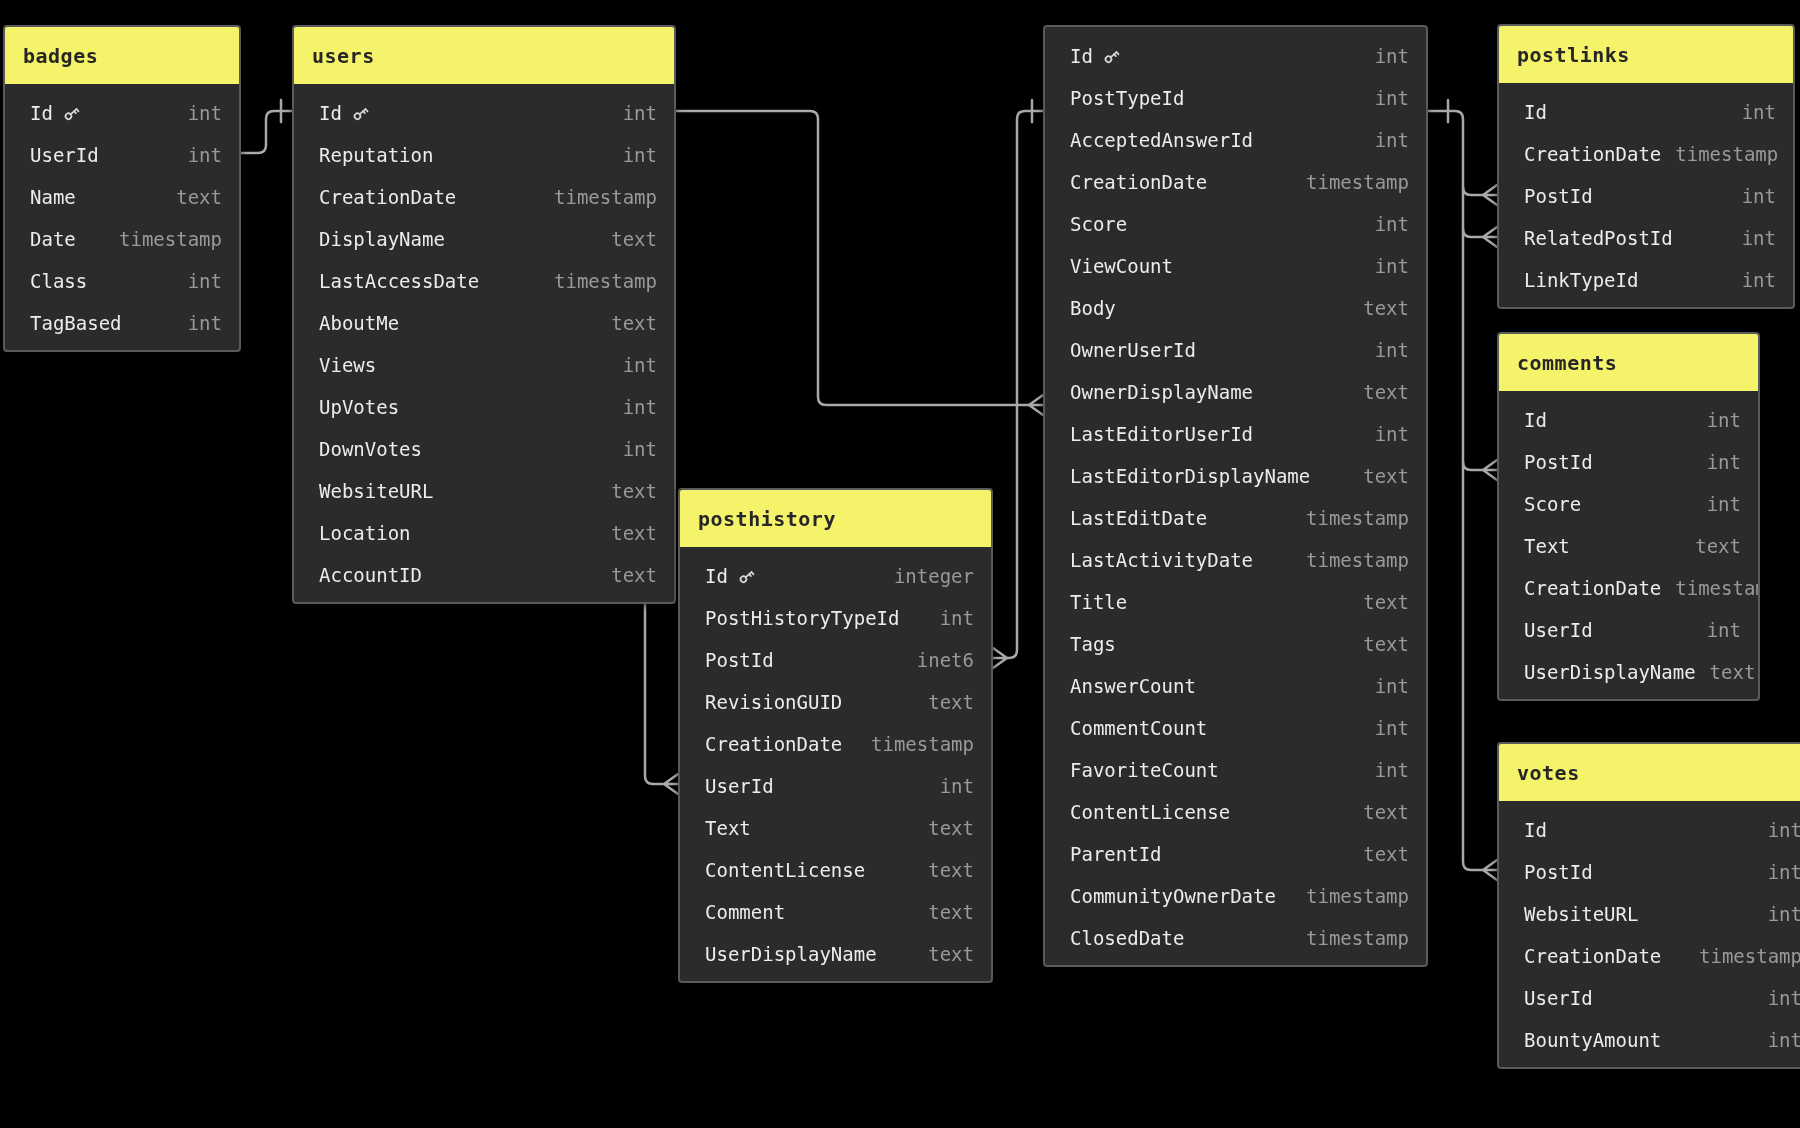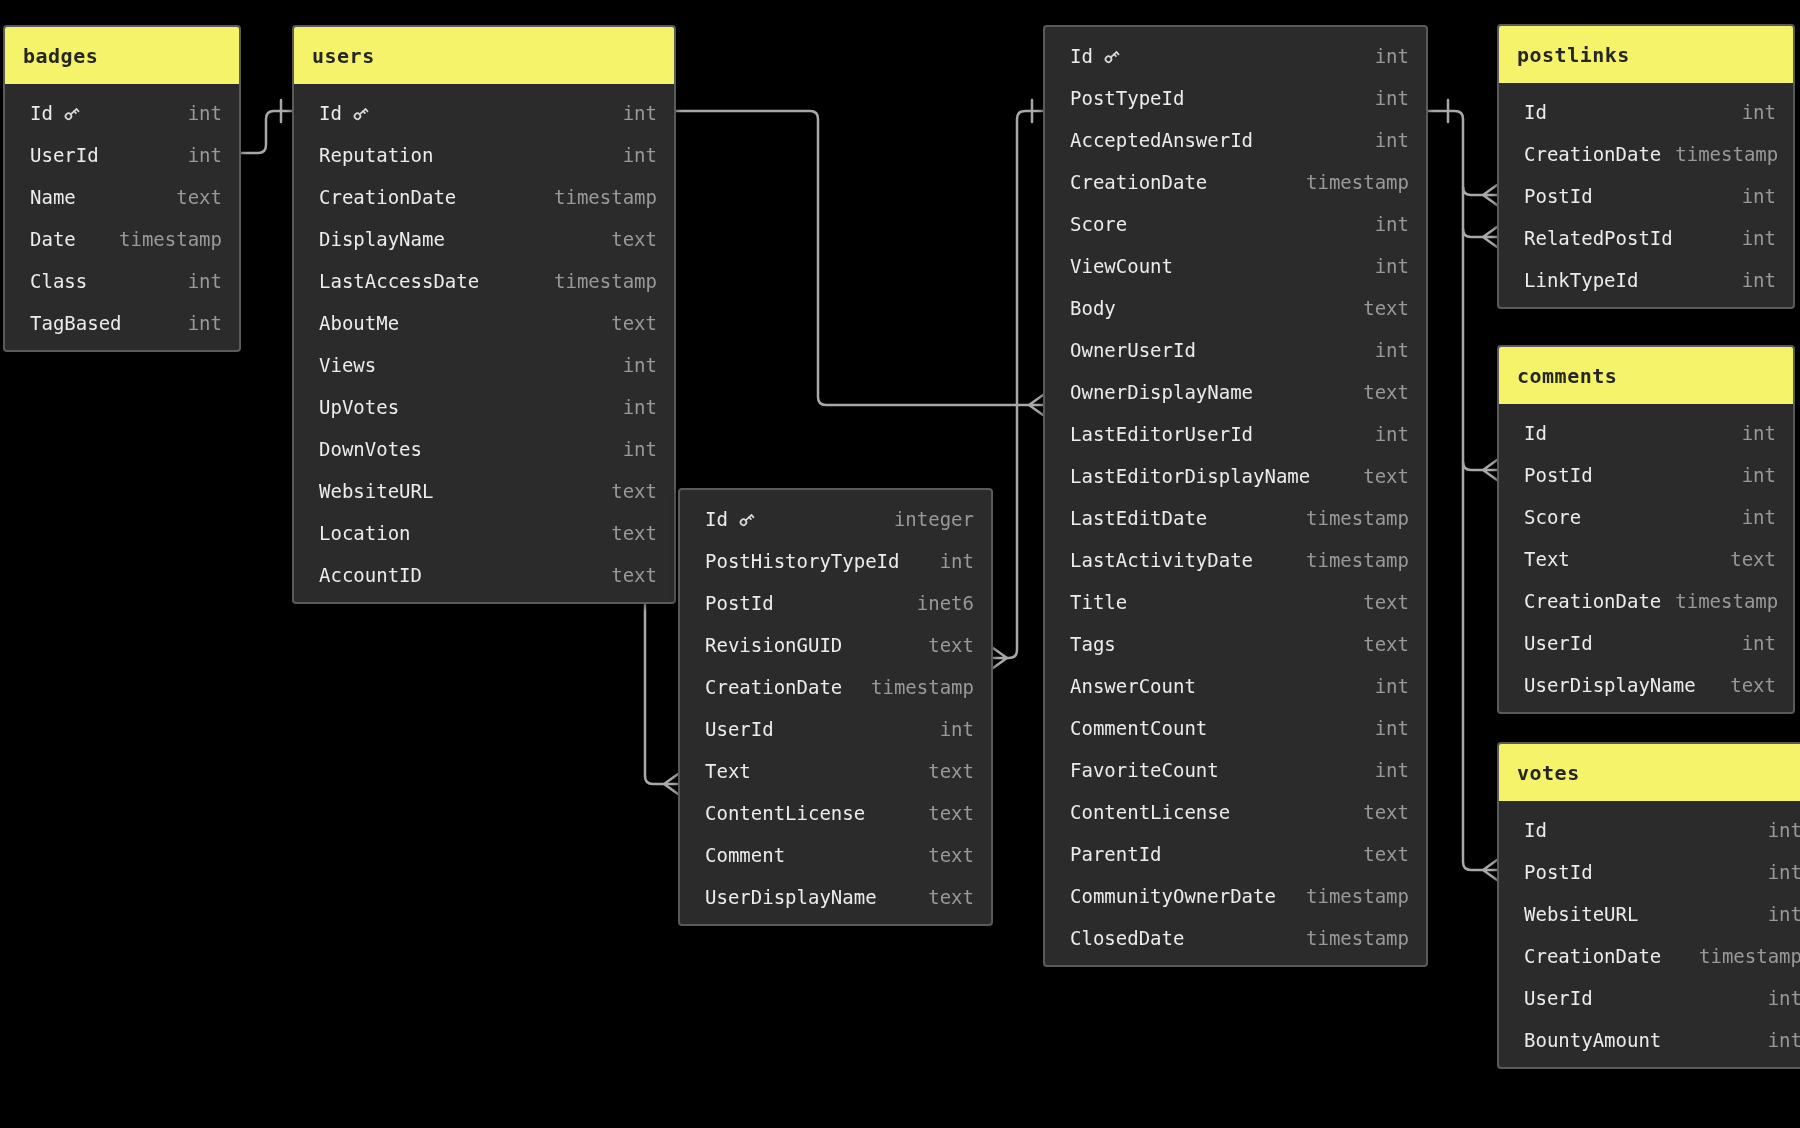--- a/index.html
+++ b/index.html
@@ -216,20 +216,23 @@
         <div class="row">
           <span class="cname">
             <span>AccountID</span>
           </span>
           <span class="ctype">text</span>
         </div>
       </div>
   </div>
 
   <div class="table-card" style="left: 678px; top: 488px; width: 315px;">
+    <div class="thead">
+      <span>posthistory</span>
+    </div>
     <div class="tbody">
         <div class="row">
           <span class="cname">
             <span>Id</span>
             <svg width="19" height="19" viewBox="0 0 19 19" class="keyicon">
               <g fill="none" stroke="#d8d8d8" stroke-width="1.7" stroke-linecap="round" transform="rotate(-42 9.5 9.5)">
                 <circle cx="5.4" cy="9.5" r="2.9"></circle>
                 <path d="M 8.3 9.5 H 16.2"></path>
                 <path d="M 13 9.5 V 12.2"></path>
                 <path d="M 16.2 9.5 V 12.6"></path>
@@ -471,21 +474,21 @@
         </div>
         <div class="row">
           <span class="cname">
             <span>LinkTypeId</span>
           </span>
           <span class="ctype">int</span>
         </div>
       </div>
   </div>
 
-  <div class="table-card" style="left: 1497px; top: 345px; width: 298px;">
+  <div class="table-card" style="left: 1497px; top: 332px; width: 263px;">
     <div class="thead">
       <span>comments</span>
     </div>
     <div class="tbody">
         <div class="row">
           <span class="cname">
             <span>Id</span>
           </span>
           <span class="ctype">int</span>
         </div>

